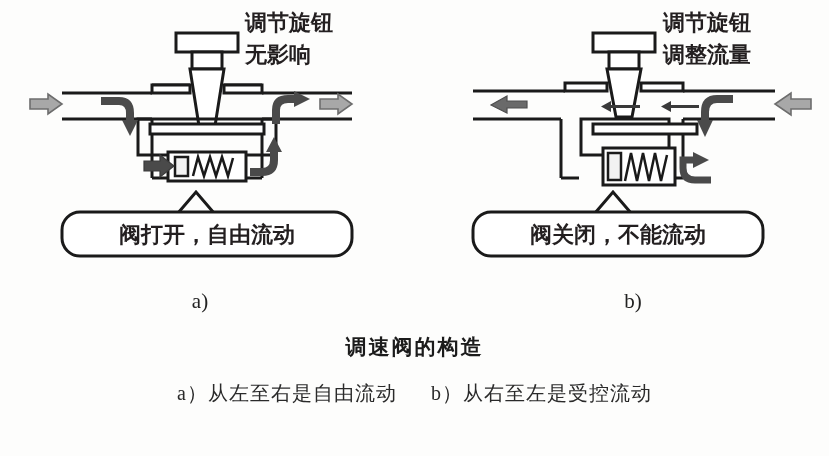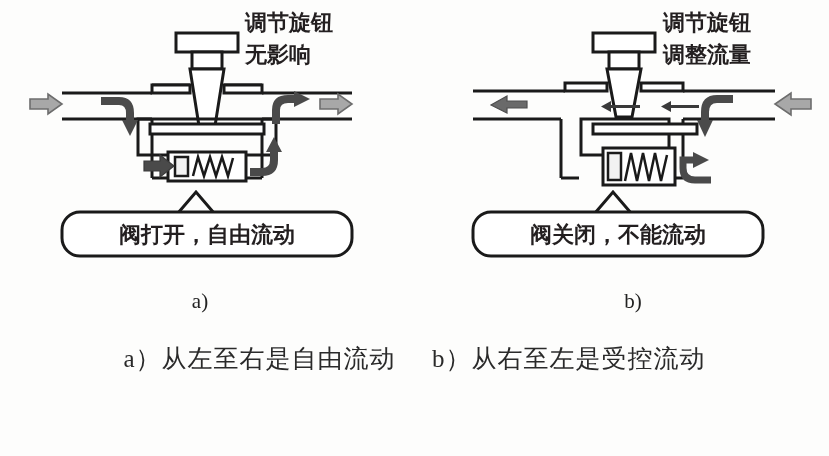--- a/index.html
+++ b/index.html
@@ -60,21 +60,21 @@
     font-weight: bold;
     font-size: 21px;
     color: #1b1b1b;
     letter-spacing: 2px;
     margin: 0;
     padding: 0;
     line-height: 34px;
   }
   .fig-subcaption {
     font-family: "Liberation Serif", serif;
-    font-size: 25px;
+    font-size: 20px;
     color: #2a2a2a;
     margin: 0;
     padding-top: 16px;
     line-height: 26px;
     letter-spacing: 1px;
   }
   .subcap-seg { white-space: nowrap; }
   .subcap-gap { display: inline-block; width: 22px; }
 </style>
 </head>
@@ -218,20 +218,21 @@
         <text x="248" y="30" font-size="22" class="cn-label">调节旋钮</text>
         <text x="248" y="62" font-size="22" class="cn-label">调整流量</text>
 
         <text x="218" y="308" text-anchor="middle" font-size="21" fill="#222" font-family="Liberation Serif, serif">b)</text>
       </svg>
     </div>
 
   </div>
 
   <div class="caption-block">
+    <p class="fig-title">调速阀的构造</p>
     <p class="fig-subcaption">
       <span class="subcap-seg">a）从左至右是自由流动</span>
       <span class="subcap-gap"></span>
       <span class="subcap-seg">b）从右至左是受控流动</span>
     </p>
   </div>
 
 </div>
 
 </body></html>

